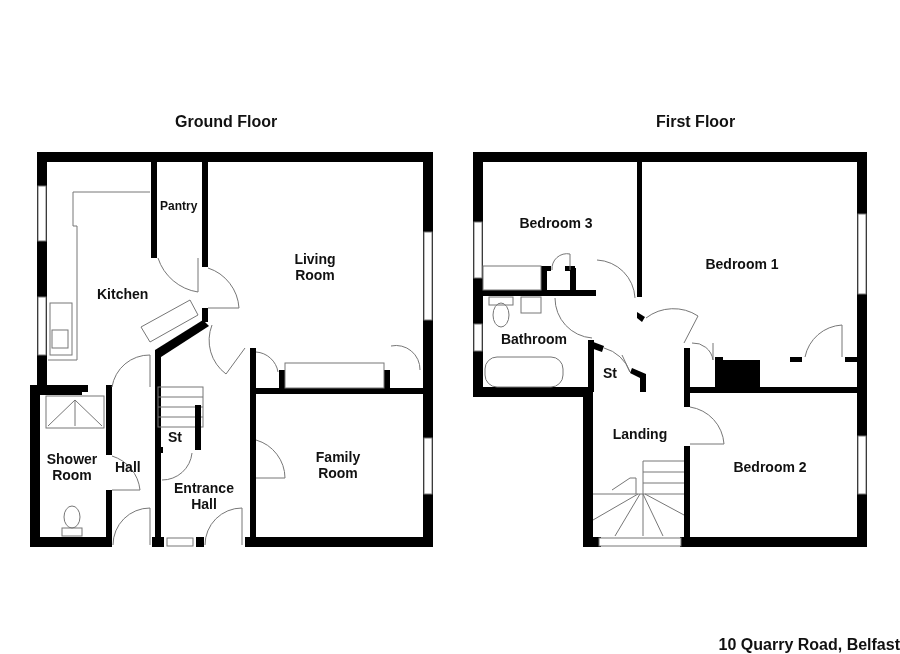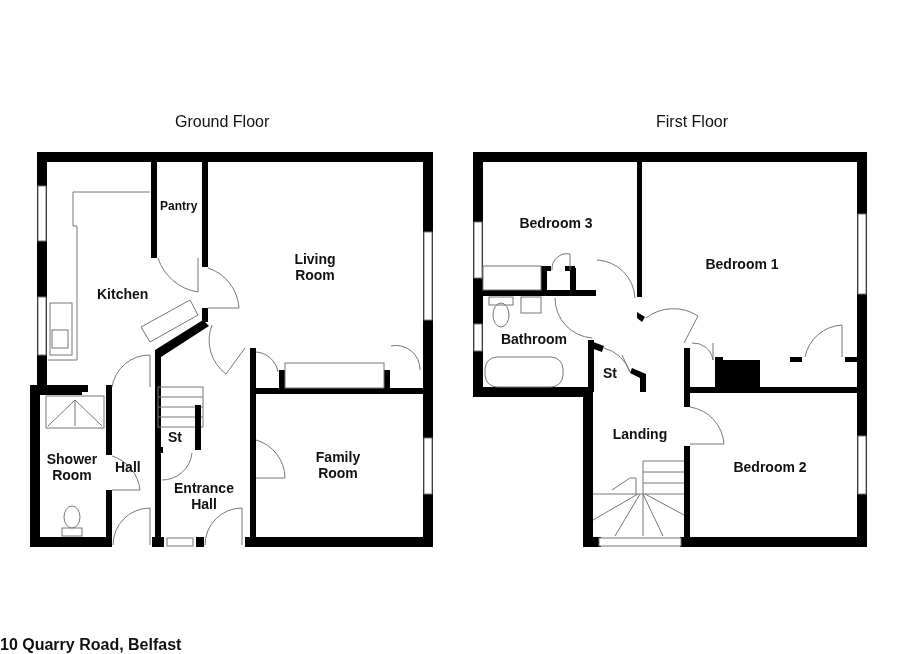--- a/index.html
+++ b/index.html
@@ -1,19 +1,19 @@
 <!DOCTYPE html>
 <html><head>
   <meta charset="utf-8">
   <style>
     html, body { margin: 0; padding: 0; background: #ffffff; }
     body { width: 900px; height: 654px; position: relative; overflow: hidden;
            font-family: "Liberation Sans", sans-serif; }
-    .floor-title { position: absolute; top: 113px; font-weight: normal; font-size: 16px; color: #111; }
-    .caption { position: absolute; top: 636px; left: 0; width: 900px; text-align: left;
+    .floor-title { position: absolute; top: 113px; font-weight: bold; font-size: 16px; color: #111; }
+    .caption { position: absolute; top: 636px; left: 0; width: 900px; text-align: right;
                font-weight: bold; font-size: 16px; color: #111; }
     svg { position: absolute; left: 0; top: 0; }
     .lbl { font-family: "Liberation Sans", sans-serif; font-weight: bold; font-size: 14px; fill: #111; }
     .lbl-sm { font-family: "Liberation Sans", sans-serif; font-weight: bold; font-size: 12px; fill: #111; }
     .thin { fill: none; stroke: #777; stroke-width: 1; }
     .wall { fill: #000; }
     .win { fill: #fff; stroke: #777; stroke-width: 1; }
   </style>
 </head>
 <body>

